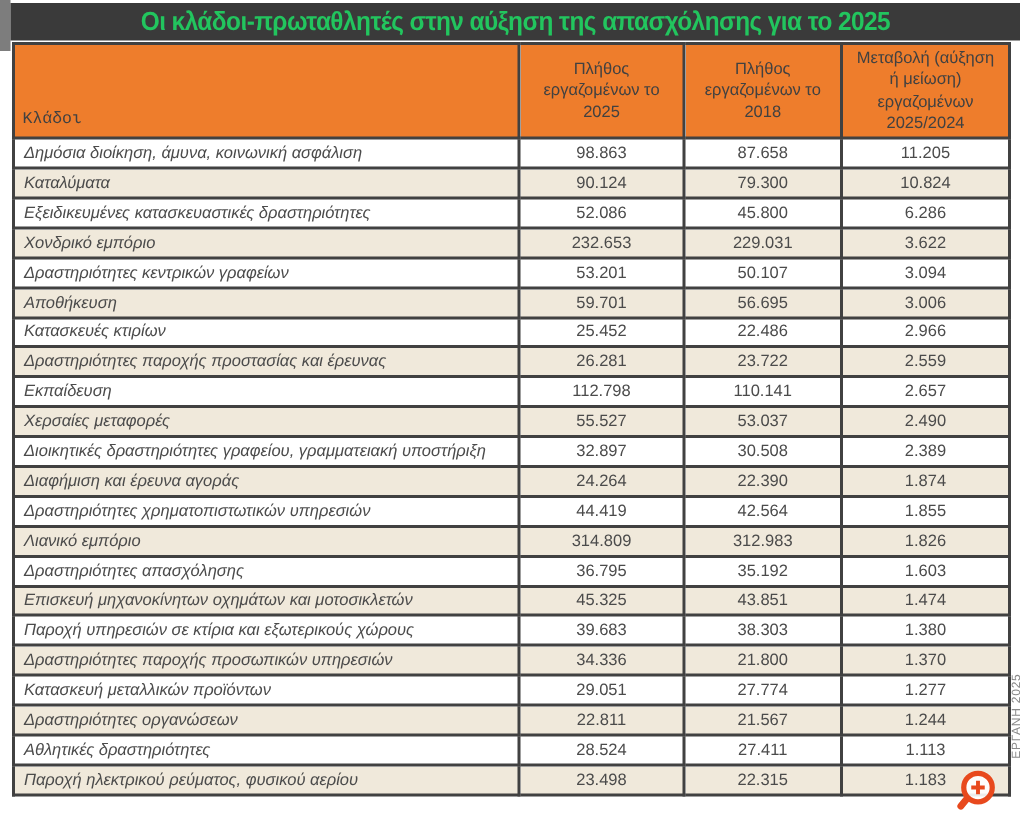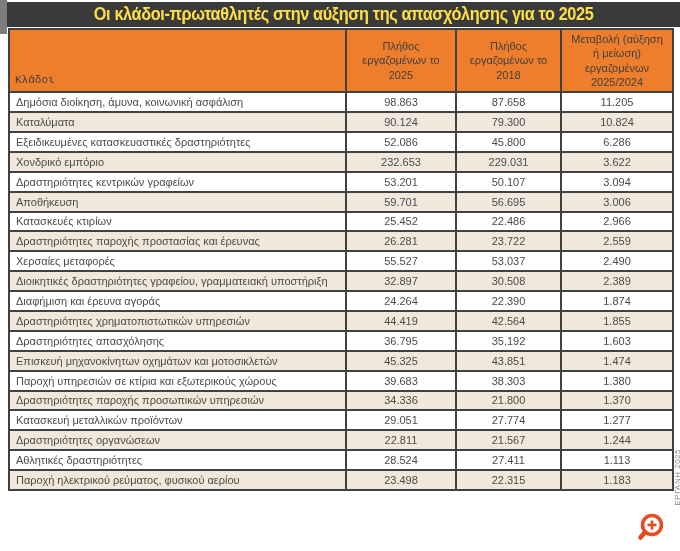--- a/index.html
+++ b/index.html
@@ -16,21 +16,21 @@
     position: absolute; left: 0; top: 0;
     width: 7px; height: 34px;
     background: #7d7d7d;
   }
 
   
   .title-bar {
     position: absolute; top: 2px; left: 7px; right: 0;
     height: 25px;
     background: #3a3a3a;
-    color: #fde047;
+    color: #22c55e;
     text-align: center;
     overflow: hidden;
   }
   .title-bar .title-text {
     display: inline-block;
     font-weight: bold;
     font-size: 17.5px;
     line-height: 25px;
     letter-spacing: -0.4px;
     transform: scaleX(0.93);
@@ -70,21 +70,21 @@
     text-align: center;
     vertical-align: middle;
     white-space: normal;
   }
   .sector-table tbody td {
     height: 17.9px;
     padding: 0 6px;
     background: #ffffff;
   }
   .sector-table tbody tr:nth-child(even) td { background: #f0e9db; }
-  .sector-table td.c-sector { text-align: left; }
+  .sector-table td.c-sector { text-align: left; font-style: italic; }
   .sector-table td.c-num { text-align: center; }
 
   
   .credit-vertical {
     position: absolute;
     right: -2px;
     bottom: 45px;
     writing-mode: vertical-rl;
     transform: rotate(180deg);
     font-size: 8px;
@@ -179,20 +179,26 @@
     <td class="c-num">2.966</td>
   </tr>
 
   <tr>
     <td class="c-sector">Δραστηριότητες παροχής προστασίας και έρευνας</td>
     <td class="c-num">26.281</td>
     <td class="c-num">23.722</td>
     <td class="c-num">2.559</td>
   </tr>
 
+  <tr>
+    <td class="c-sector">Εκπαίδευση</td>
+    <td class="c-num">112.798</td>
+    <td class="c-num">110.141</td>
+    <td class="c-num">2.657</td>
+  </tr>
 
   <tr>
     <td class="c-sector">Χερσαίες μεταφορές</td>
     <td class="c-num">55.527</td>
     <td class="c-num">53.037</td>
     <td class="c-num">2.490</td>
   </tr>
 
   <tr>
     <td class="c-sector">Διοικητικές δραστηριότητες γραφείου, γραμματειακή υποστήριξη</td>
@@ -208,20 +214,26 @@
     <td class="c-num">1.874</td>
   </tr>
 
   <tr>
     <td class="c-sector">Δραστηριότητες χρηματοπιστωτικών υπηρεσιών</td>
     <td class="c-num">44.419</td>
     <td class="c-num">42.564</td>
     <td class="c-num">1.855</td>
   </tr>
 
+  <tr>
+    <td class="c-sector">Λιανικό εμπόριο</td>
+    <td class="c-num">314.809</td>
+    <td class="c-num">312.983</td>
+    <td class="c-num">1.826</td>
+  </tr>
 
   <tr>
     <td class="c-sector">Δραστηριότητες απασχόλησης</td>
     <td class="c-num">36.795</td>
     <td class="c-num">35.192</td>
     <td class="c-num">1.603</td>
   </tr>
 
 
   <tr>

